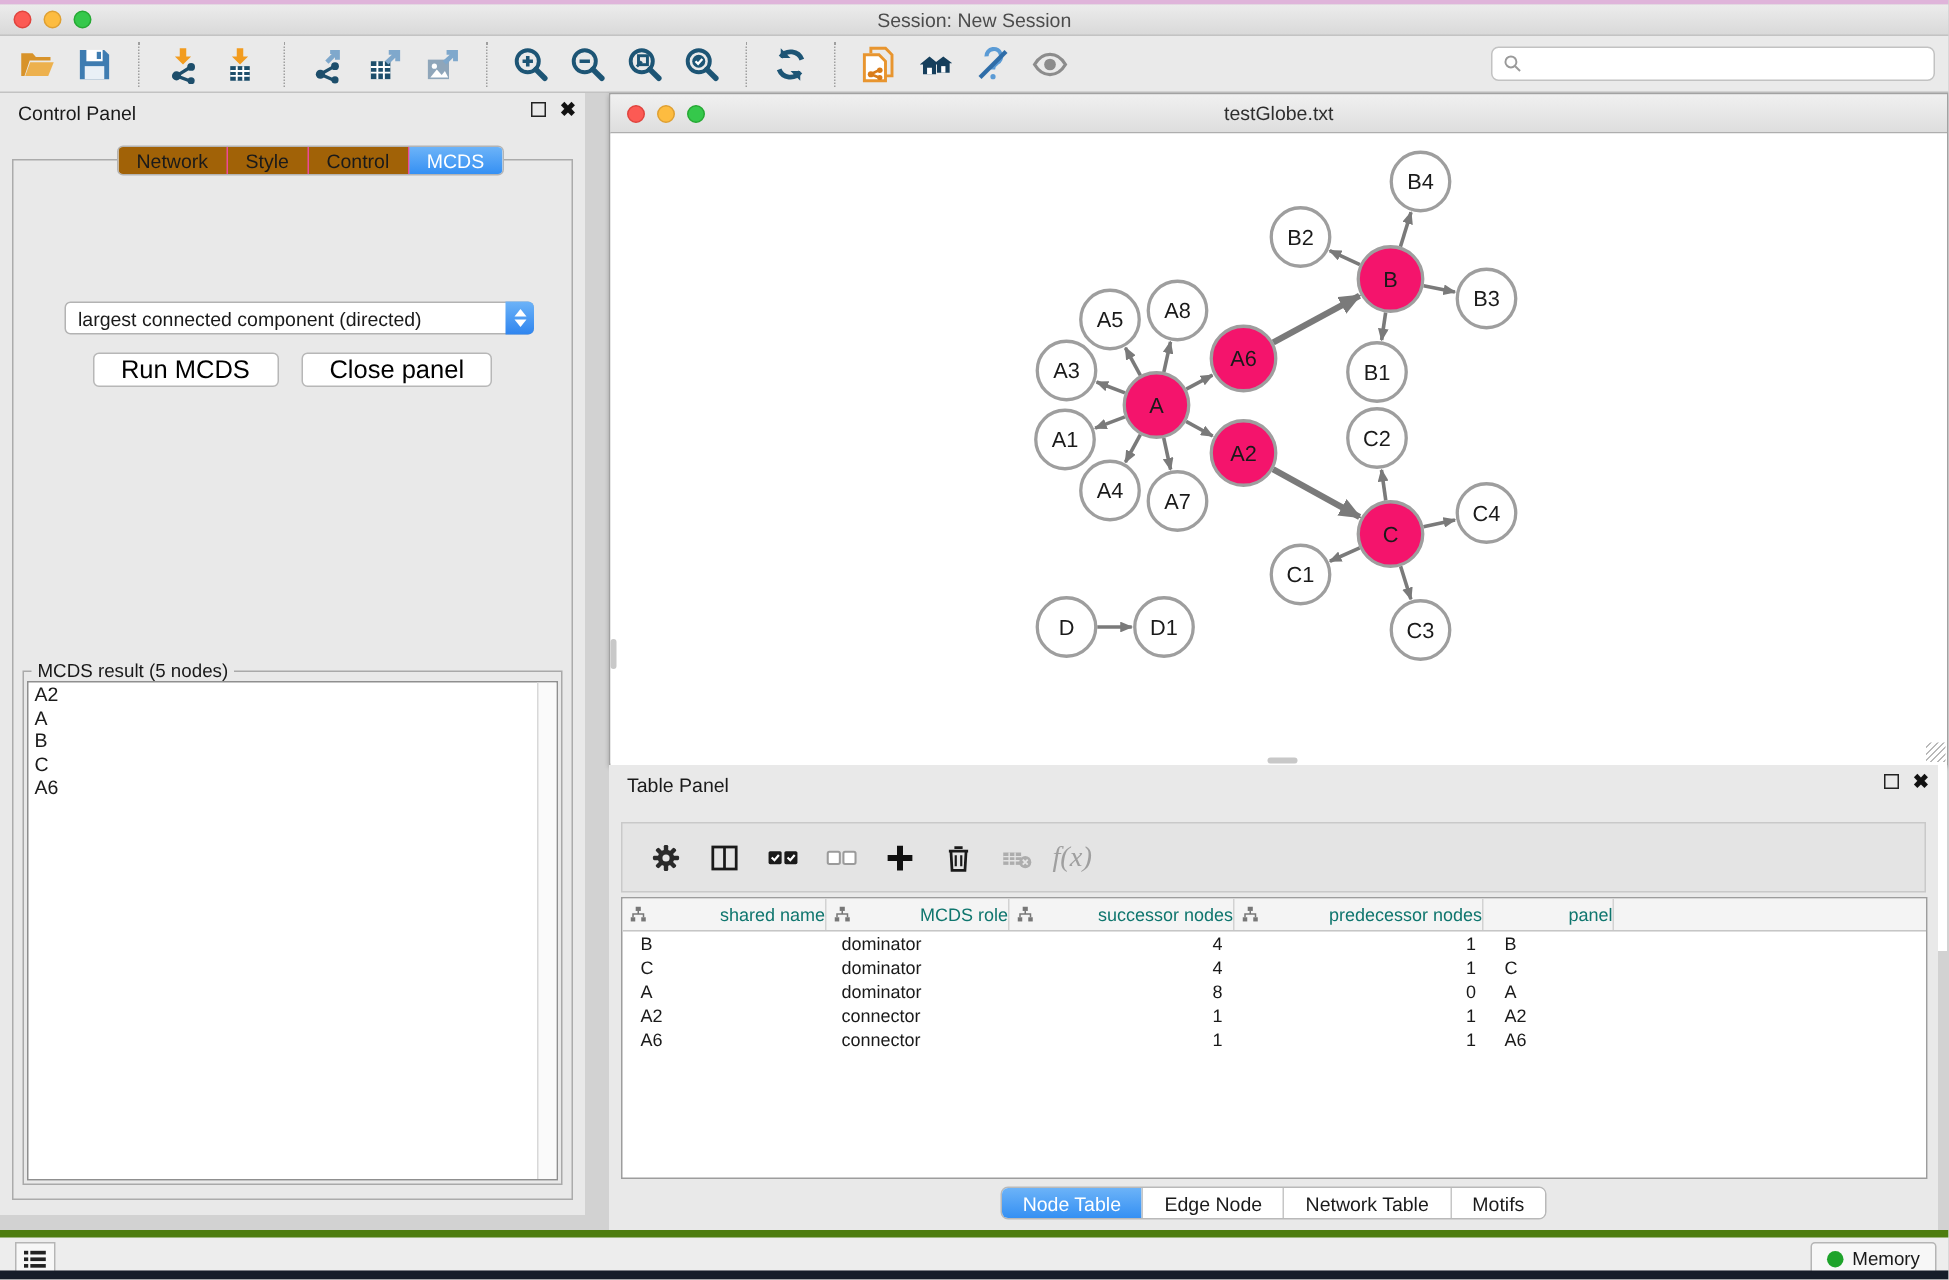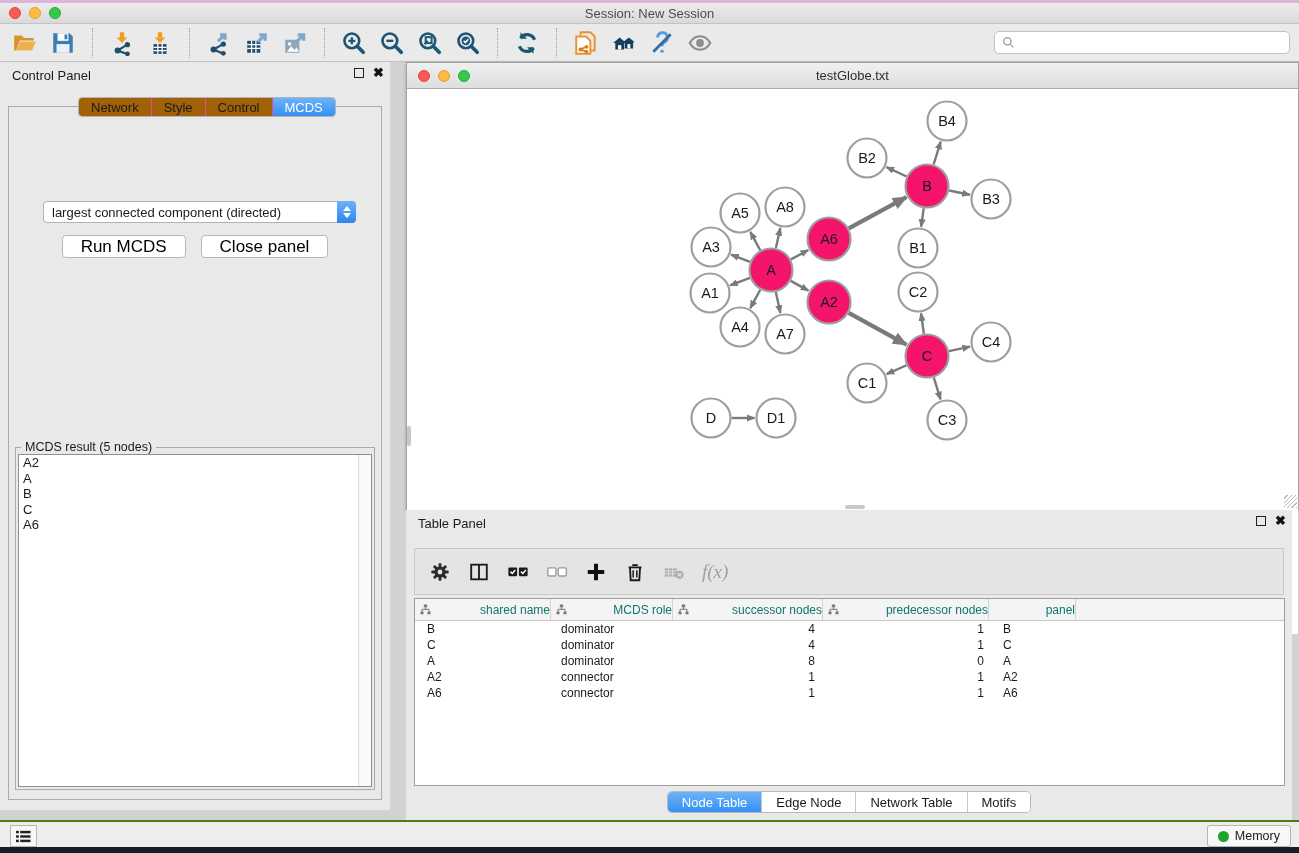--- a/index.html
+++ b/index.html
@@ -84,21 +84,21 @@
   .net-canvas { position:absolute; left:0; top:26px; width:891px; height:545px; background:#fff; }
   .grip-v { position:absolute; left:0; top:363px; width:4px; height:20px; background:#c8c8c8; border-radius:2px; }
   .grip-h { position:absolute; left:438px; bottom:0; width:20px; height:4px; background:#c8c8c8; border-radius:2px; }
   .resize-grip { position:absolute; right:1px; bottom:1px; width:13px; height:13px;
     background:repeating-linear-gradient(135deg, transparent 0 2px, #b9b9b9 2px 3px); cursor:nwse-resize; }
 
   
   .table-panel { position:absolute; left:406px; top:448px; width:886px; height:310px; background:#e9e9e9; }
   .tp-toolbar { position:absolute; left:8px; right:8px; top:38px; height:47px; background:#e4e4e4;
     border:1px solid #c9c9c9; display:flex; align-items:center; padding-left:14px; gap:13px; }
-  .tp-btn { width:26px; height:26px; display:flex; align-items:center; justify-content:flex-start; cursor:pointer; }
+  .tp-btn { width:26px; height:26px; display:flex; align-items:center; justify-content:flex-end; cursor:pointer; }
   .tp-btn svg { width:22px; height:22px; }
   .fx-label { font-family:"Liberation Serif", serif; font-style:italic; font-size:19px; color:#9f9f9f; }
 
   .node-table { position:absolute; left:8px; right:7px; top:88px; height:188px; background:#fff;
     border:1px solid #9d9d9d; overflow:hidden; }
   .nt-header { display:flex; height:22px; background:#f4f4f4; border-bottom:1px solid #c6c6c6; }
   .th { display:flex; align-items:center; justify-content:flex-end; position:relative;
     border-right:1px solid #d2d2d2; font-size:12px; color:#0f766e; gap:4px; }
   .th svg { position:absolute; left:5px; width:11px; height:11px; }
   .c0 { width:136px; } .c1 { width:122px; } .c2 { width:150px; } .c3 { width:166px; } .c4 { width:87px; }
@@ -112,21 +112,21 @@
 
   .tp-tabs { position:absolute; left:0; right:0; top:281px; display:flex; justify-content:center; }
   .tp-tabgroup { display:flex; height:22px; border:1px solid #b9b9b9; border-radius:5px; background:#fff; overflow:hidden; }
   .tp-tab { padding:0 14px; display:flex; align-items:center; font-size:13px; background:#fff;
     border-right:1px solid #c6c6c6; cursor:pointer; }
   .tp-tab:last-child { border-right:none; }
   .tp-tab.active { background:linear-gradient(#6cb3f8,#3590f3); color:#fff; }
 
   
   .statusbar { position:absolute; left:0; top:820px; width:1299px; height:27px; background:#ededed;
-    border-top:2px solid #4d7c0f; }
+    border-top:5px solid #4d7c0f; }
   .list-btn { position:absolute; left:10px; top:3px; width:27px; height:22px; background:#f7f7f7;
     border:1px solid #b5b5b5; display:flex; align-items:center; justify-content:center; cursor:pointer; }
   .memory-btn { position:absolute; right:8px; top:3px; height:22px; background:#f7f7f7;
     border:1px solid #b5b5b5; border-radius:3px; display:flex; align-items:center; gap:6px; padding:0 10px; cursor:pointer; }
   .mem-dot { width:11px; height:11px; border-radius:50%; background:#1ea32b; }
   .memory-btn span { font-size:12.5px; }
   .desktop-strip { position:absolute; left:0; top:847px; width:1299px; height:6px; background:#161d29; }
 
   svg text { font-family:"Liberation Sans", sans-serif; }
 </style>

